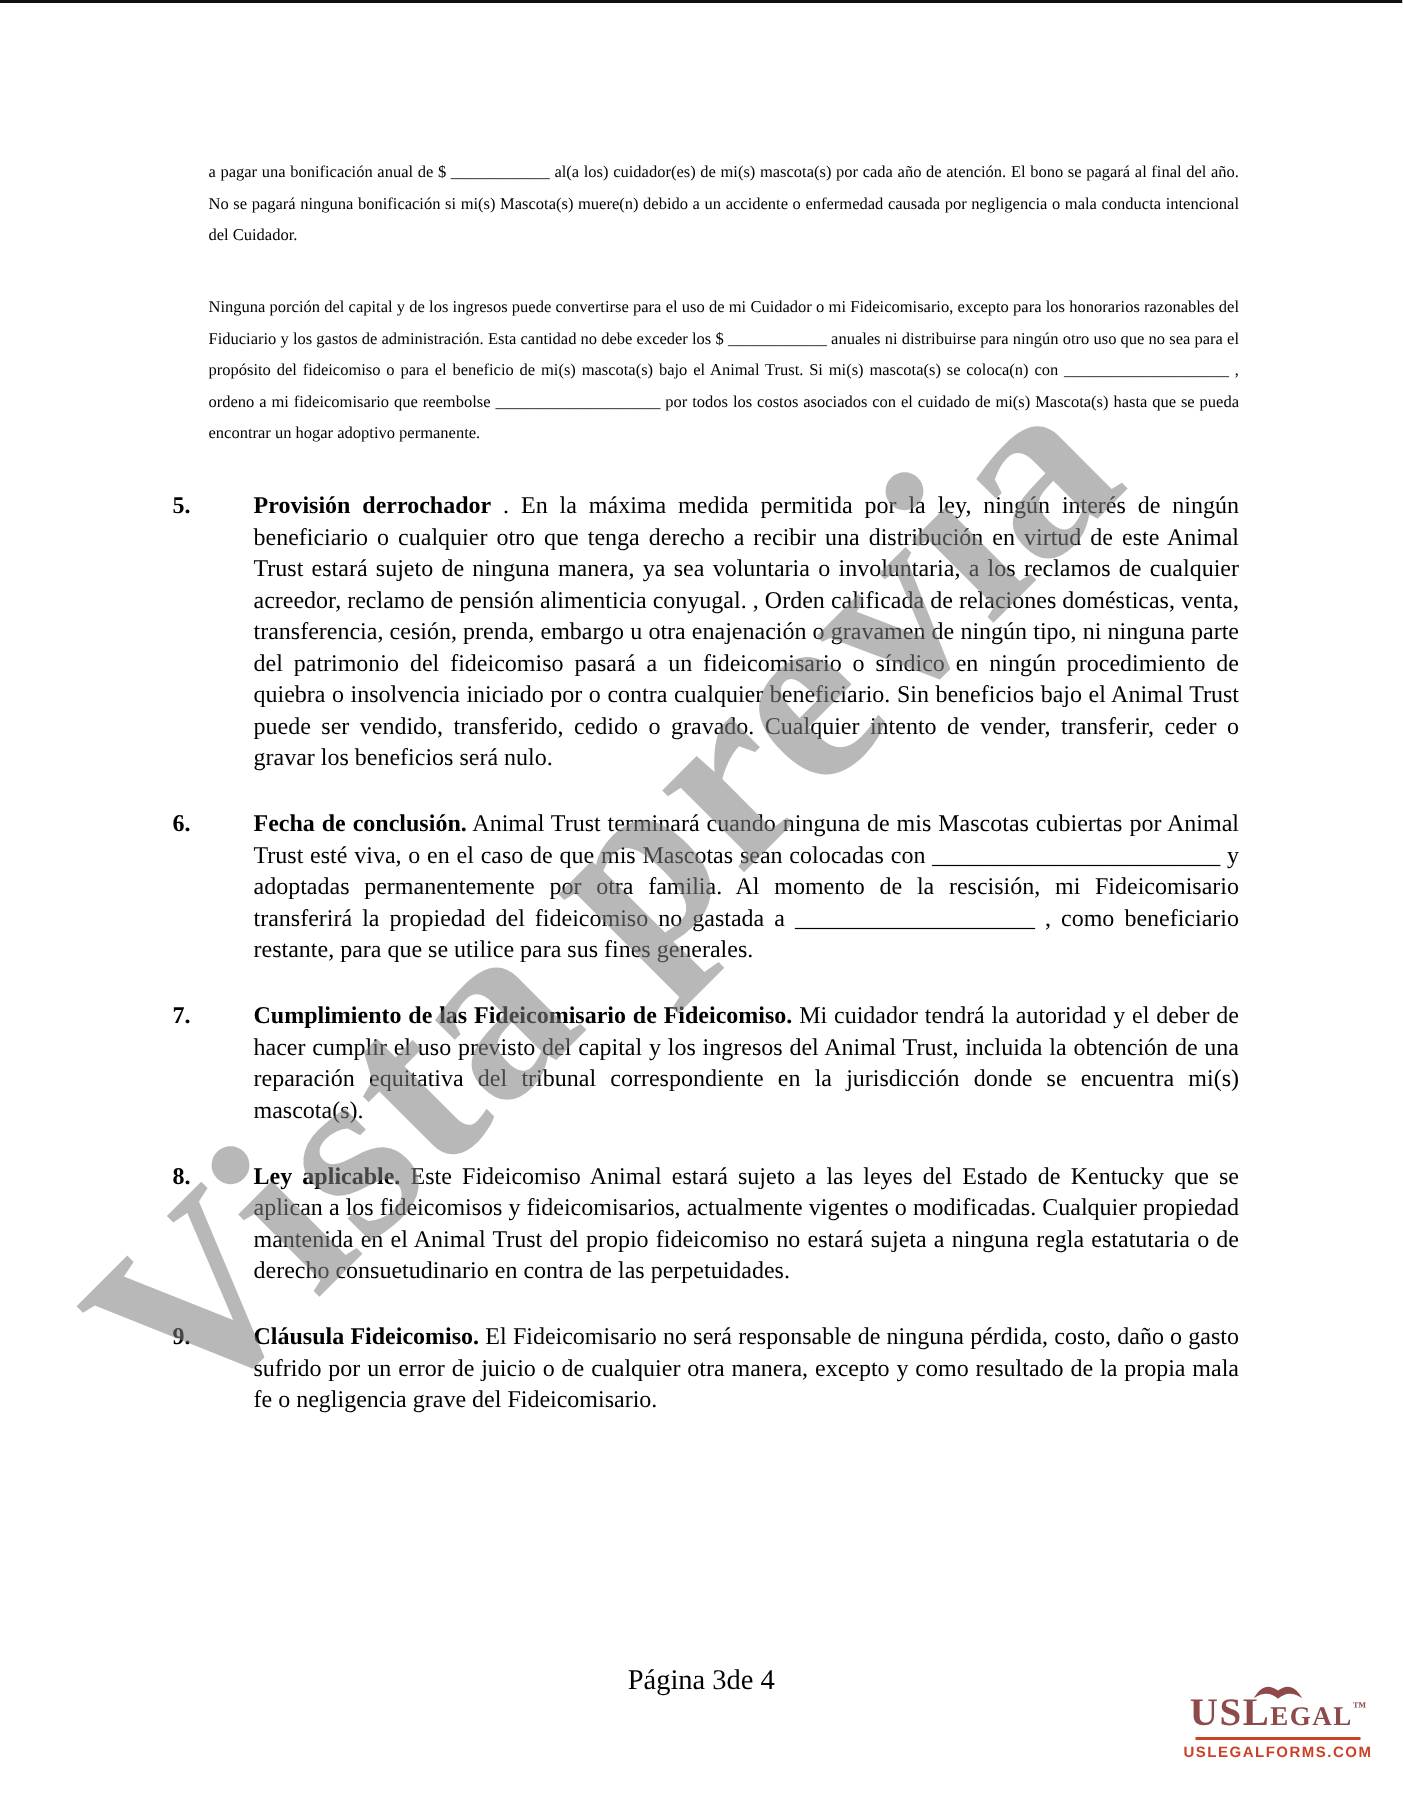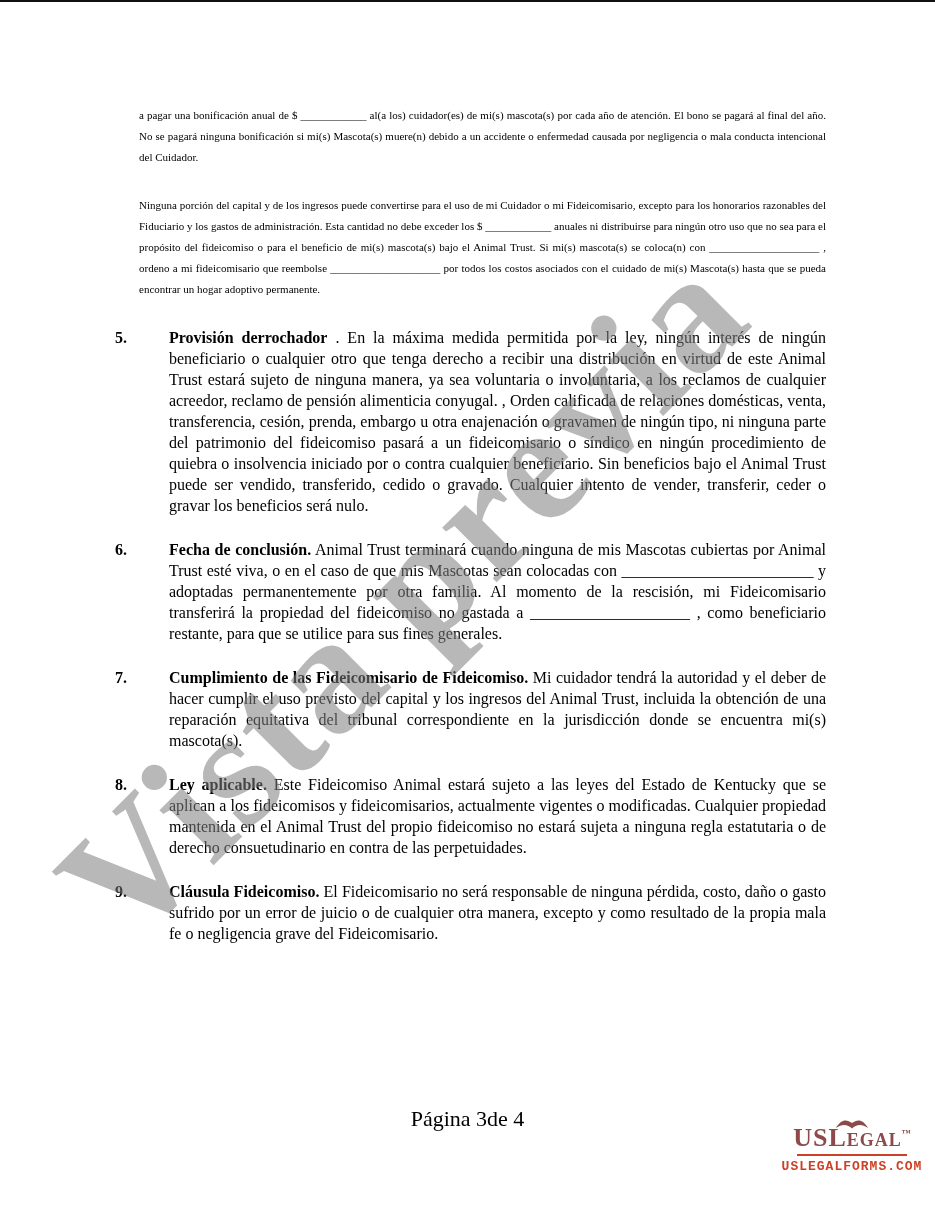--- a/index.html
+++ b/index.html
@@ -69,21 +69,21 @@
     pointer-events: none;
     letter-spacing: 2px;
   }
 
   .footer {
     position: absolute;
     bottom: 78px;
     left: 0;
     width: 100%;
     text-align: center;
-    font-size: 22px;
+    font-size: 19px;
     z-index: 1;
   }
 
   .logo {
     position: absolute;
     right: 28px;
     bottom: 36px;
     width: 110px;
     display: flex;
     flex-direction: column;
@@ -111,22 +111,22 @@
   }
 
   .logo-rule {
     width: 100%;
     height: 2px;
     background: #cc4125;
     margin: 3px 0 3px 0;
   }
 
   .logo-site {
-    font-family: Liberation Mono, monospace;
-    font-size: 13px;
+    font-family: Liberation Sans, sans-serif;
+    font-size: 10px;
     font-weight: bold;
     letter-spacing: 1px;
     color: #cc4125;
     white-space: nowrap;
   }
 </style>
 </head>
 <body>
 
 <div class="page">

